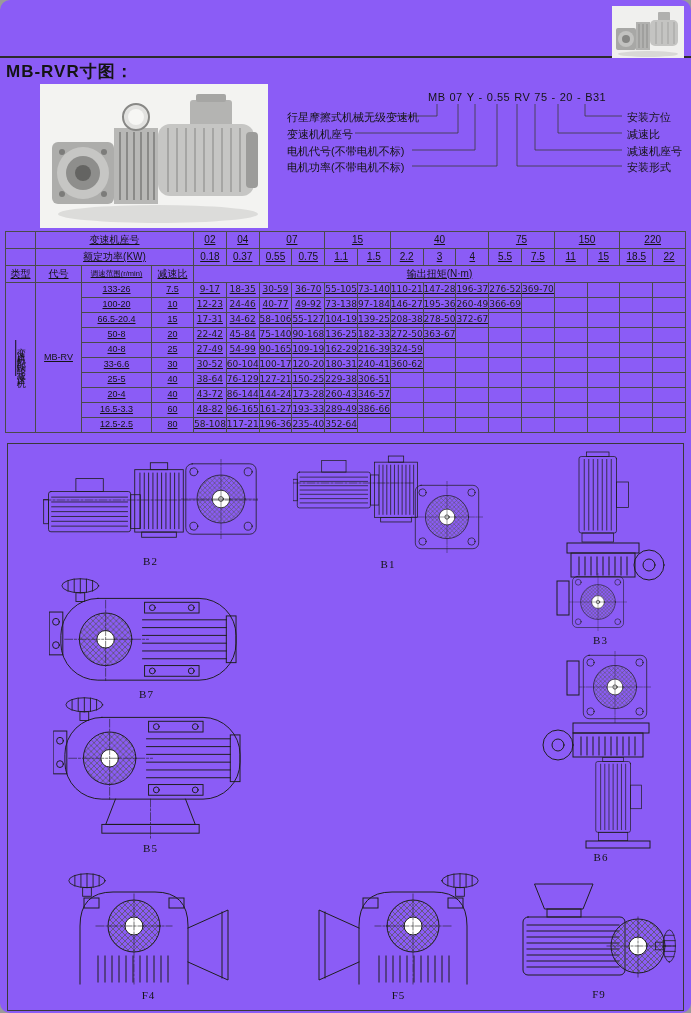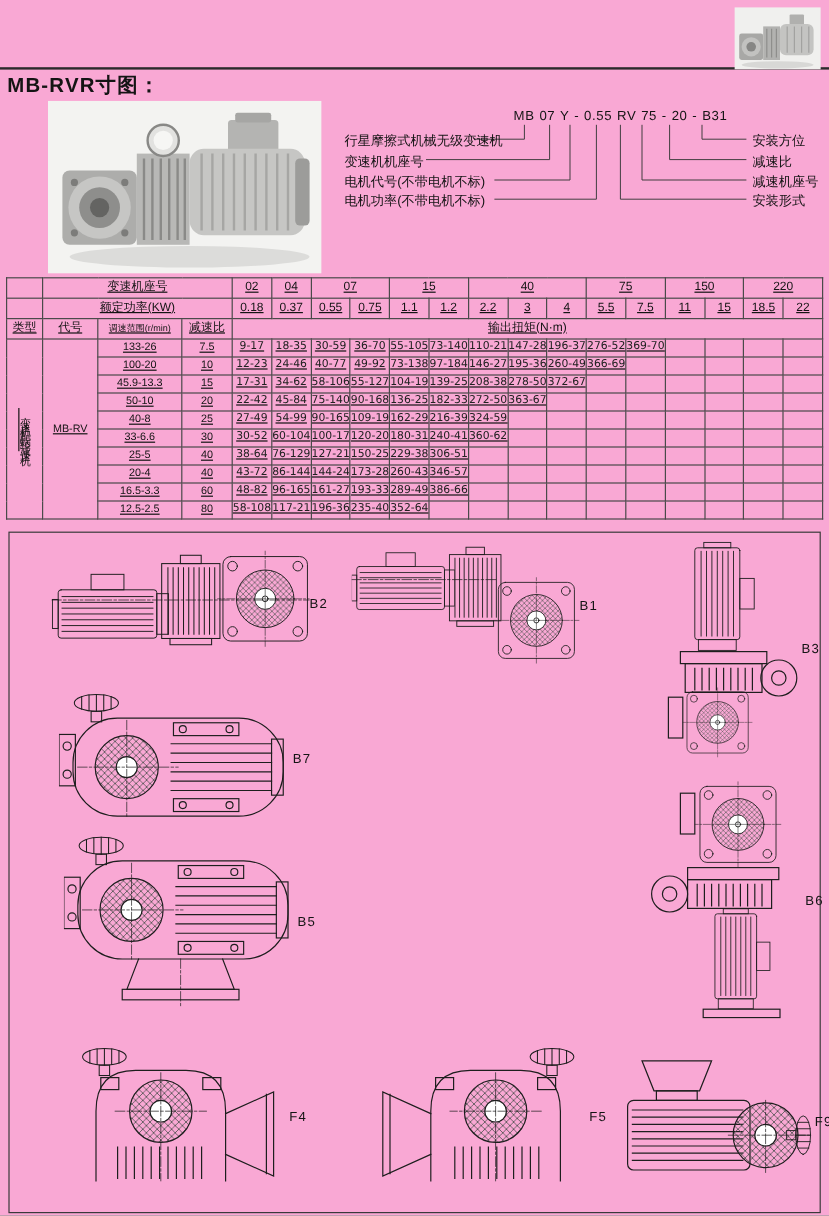--- a/index.html
+++ b/index.html
@@ -1,17 +1,17 @@
 <!DOCTYPE html>
 <html><head>
 <meta charset="utf-8">
 <style>
   html,body{margin:0;padding:0;background:#9a9a9a;}
-  .page{position:relative;width:691px;height:1013px;margin:0 auto;background:#f9a8d4;
-        font-family:"Liberation Sans","DejaVu Sans",sans-serif;color:#141414;overflow:hidden;}
+  .page{position:relative;width:691px;height:1013px;margin:0 auto;background:#8b5cf6;
+        font-family:"Liberation Sans","DejaVu Sans",sans-serif;color:#141414;overflow:hidden;border-radius:10px;}
   .topline{position:absolute;left:0;top:56px;width:691px;height:2px;background:#2b2b2b;}
   .title{position:absolute;left:6px;top:60px;font-size:17px;font-weight:bold;letter-spacing:1px;}
   .photo-main{position:absolute;left:40px;top:84px;}
   .photo-small{position:absolute;left:612px;top:6px;}
 
   .model-diagram{position:absolute;left:280px;top:85px;width:411px;height:100px;}
   .code{position:absolute;left:148px;top:6px;display:flex;gap:4px;font-size:11px;letter-spacing:.5px;}
   .connectors{position:absolute;left:0;top:0;}
   .connectors polyline{fill:none;stroke:#3a3a3a;stroke-width:.8;}
   .mlabel{position:absolute;font-size:11px;white-space:nowrap;}
@@ -21,21 +21,21 @@
        font-size:9px;height:14px;line-height:1.05;white-space:nowrap;overflow:hidden;}
   .maintable thead td{font-size:10px;height:16px;}
   .maintable td.small-h{font-size:7.5px;}
   .tq{font-size:7px;font-family:"DejaVu Sans",sans-serif;color:#222;}
   .speed{font-size:9px;}
   .ratio{font-size:9px;}
   .vert{writing-mode:vertical-rl;text-orientation:upright;font-size:10px;letter-spacing:4px;}
   .codecell{font-size:10px;}
 
   .dbox{position:absolute;left:7px;top:443px;width:675px;height:566px;border:1px solid #3a3a3a;}
-  figure.fig{position:absolute;margin:0;display:flex;flex-direction:row;align-items:center;}
+  figure.fig{position:absolute;margin:0;display:flex;flex-direction:column;align-items:center;font-family:Liberation Serif, serif;}
   figure.fig figcaption{font-size:11px;margin-top:2px;letter-spacing:1px;}
   svg.draw{stroke:#1e1e1e;fill:none;stroke-width:1;stroke-linecap:square;}
 </style>
 </head>
 <body>
 
 <svg width="0" height="0" style="position:absolute">
   <defs>
     <pattern id="hatch" width="6" height="6" patternUnits="userSpaceOnUse">
       <path d="M0,6L6,0M0,0L6,6" stroke="#555" stroke-width="0.7"></path>
@@ -265,21 +265,21 @@
         <td colspan="2">220</td>
       </tr>
       <tr>
         <td></td>
         <td colspan="3">额定功率(KW)</td>
         <td>0.18</td>
         <td>0.37</td>
         <td>0.55</td>
         <td>0.75</td>
         <td>1.1</td>
-        <td>1.2</td>
+        <td>1.5</td>
         <td>2.2</td>
         <td>3</td>
         <td>4</td>
         <td>5.5</td>
         <td>7.5</td>
         <td>11</td>
         <td>15</td>
         <td>18.5</td>
         <td>22</td>
       </tr>
@@ -326,40 +326,40 @@
           <td class="tq">195-369</td>
           <td class="tq">260-492</td>
           <td class="tq">366-693</td>
           <td class="tq"></td>
           <td class="tq"></td>
           <td class="tq"></td>
           <td class="tq"></td>
           <td class="tq"></td>
         </tr>
         <tr>
-          <td class="speed">45.9-13.3</td>
+          <td class="speed">66.5-20.4</td>
           <td class="ratio">15</td>
           <td class="tq">17-31</td>
           <td class="tq">34-62</td>
           <td class="tq">58-106</td>
           <td class="tq">55-127</td>
           <td class="tq">104-190</td>
           <td class="tq">139-254</td>
           <td class="tq">208-381</td>
           <td class="tq">278-508</td>
           <td class="tq">372-678</td>
           <td class="tq"></td>
           <td class="tq"></td>
           <td class="tq"></td>
           <td class="tq"></td>
           <td class="tq"></td>
           <td class="tq"></td>
         </tr>
         <tr>
-          <td class="speed">50-10</td>
+          <td class="speed">50-8</td>
           <td class="ratio">20</td>
           <td class="tq">22-42</td>
           <td class="tq">45-84</td>
           <td class="tq">75-140</td>
           <td class="tq">90-168</td>
           <td class="tq">136-252</td>
           <td class="tq">182-336</td>
           <td class="tq">272-504</td>
           <td class="tq">363-672</td>
           <td class="tq"></td>

